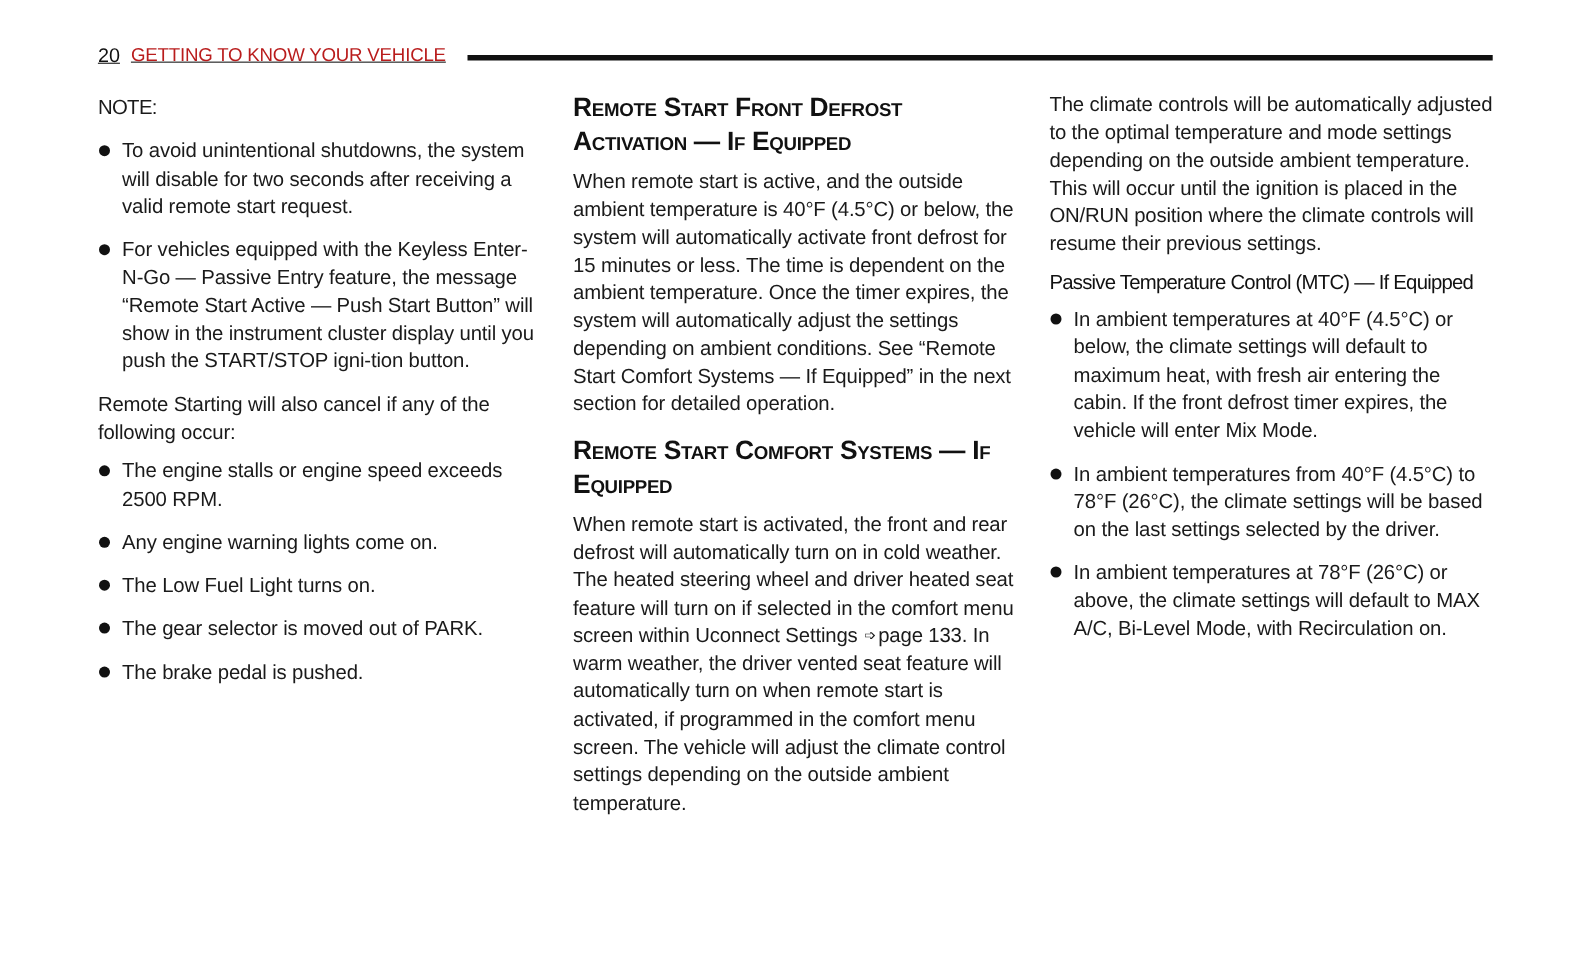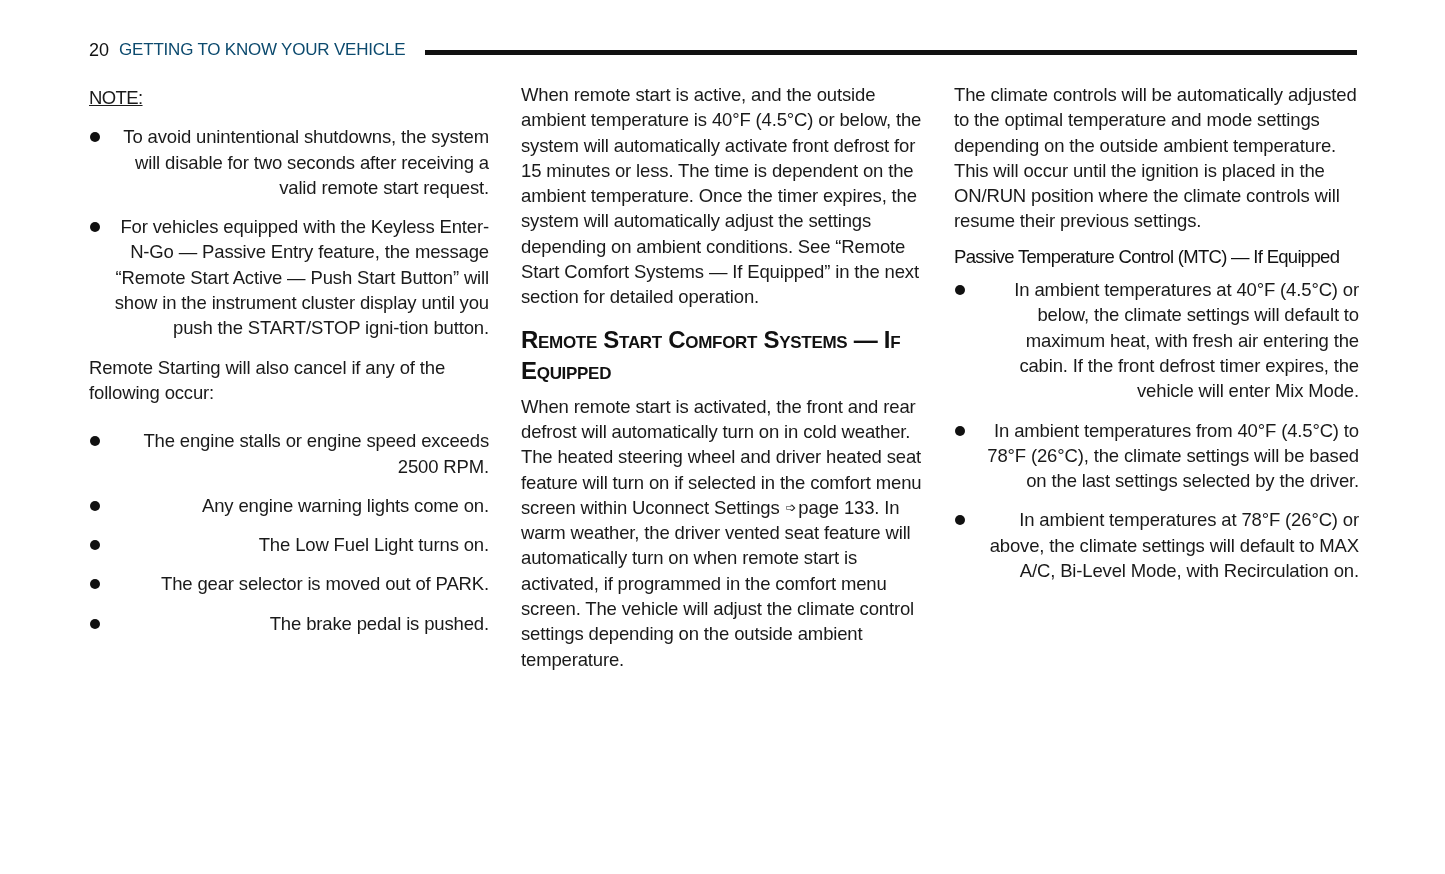--- a/index.html
+++ b/index.html
@@ -2,35 +2,35 @@
 <html><head>
 <meta charset="utf-8">
 <style>
   html, body { margin: 0; padding: 0; background: #ffffff; }
   body {
     width: 1445px; height: 874px; position: relative; overflow: hidden;
     font-family: "Liberation Sans", sans-serif; color: #1a1a1a;
   }
   .header {
     position: absolute; left: 89px; top: 38px; width: 1268px; height: 24px;
-    display: flex; align-items: center;
+    display: flex; align-items: center; text-decoration: underline;
   }
   .page-num { font-size: 18px; color: #111; margin-right: 10px; }
-  .section-title { font-size: 17px; color: #0c4a6e; letter-spacing: -0.2px; }
+  .section-title { font-size: 17px; color: #b91c1c; letter-spacing: -0.2px; }
   .header-rule { flex: 1; height: 5px; background: #111; margin-left: 20px; margin-top: 4px; }
 
   .col { position: absolute; top: 82px; font-size: 18.5px; line-height: 25.3px; letter-spacing: -0.15px; }
   .col1 { left: 89px; width: 400px; }
   .col2 { left: 521px; width: 405px; }
   .col3 { left: 954px; width: 405px; }
 
   p { margin: 0 0 10px 0; }
-  .note { font-size: 18.5px; margin: 3px 0 14px 0; letter-spacing: -0.6px; text-decoration: underline; }
+  .note { font-size: 18.5px; margin: 3px 0 14px 0; letter-spacing: -0.6px; }
   ul { list-style: none; margin: 0; padding: 0; }
-  li { position: relative; padding-left: 22px; margin: 0 0 14px 0; text-align: right; }
+  li { position: relative; padding-left: 22px; margin: 0 0 14px 0; }
   li .bullet {
     position: absolute; left: 1px; top: 8px; width: 10px; height: 10px;
     border-radius: 50%; background: #111;
   }
   h2 {
     margin: 0 0 8px 0; font-size: 24px; line-height: 31px; font-weight: bold;
     font-variant: small-caps; letter-spacing: -0.3px; color: #111;
   }
   h3 {
     margin: 0 0 8px 0; font-size: 18.5px; line-height: 25.3px; font-weight: normal;
@@ -46,31 +46,32 @@
   <span class="section-title">GETTING TO KNOW YOUR VEHICLE</span>
   <div class="header-rule"></div>
 </div>
 
 <div class="col col1">
   <p class="note">NOTE:</p>
   <ul>
     <li><span class="bullet"></span><span>To avoid unintentional shutdowns, the system will disable for two seconds after receiving a valid remote start request.</span></li>
     <li><span class="bullet"></span><span>For vehicles equipped with the Keyless Enter-N-Go — Passive Entry feature, the message “Remote Start Active — Push Start Button” will show in the instrument cluster display until you push the START/STOP igni-tion button.</span></li>
   </ul>
-  <p style="margin-bottom:23px;">Remote Starting will also cancel if any of the following occur:</p>
+  <p style="margin-bottom:10px;">Remote Starting will also cancel if any of the following occur:</p>
   <ul>
     <li><span class="bullet"></span><span>The engine stalls or engine speed exceeds 2500 RPM.</span></li>
     <li><span class="bullet"></span><span>Any engine warning lights come on.</span></li>
     <li><span class="bullet"></span><span>The Low Fuel Light turns on.</span></li>
     <li><span class="bullet"></span><span>The gear selector is moved out of PARK.</span></li>
     <li><span class="bullet"></span><span>The brake pedal is pushed.</span></li>
   </ul>
 </div>
 
 <div class="col col2">
+  <h2>Remote Start Front Defrost Activation — If Equipped</h2>
   <p>When remote start is active, and the outside ambient temperature is 40°F (4.5°C) or below, the system will automatically activate front defrost for 15 minutes or less. The time is dependent on the ambient temperature. Once the timer expires, the system will automatically adjust the settings depending on ambient conditions. See “Remote Start Comfort Systems — If Equipped” in the next section for detailed operation.</p>
   <h2 style="margin-top:14px;">Remote Start Comfort Systems — If Equipped</h2>
   <p>
     <span>When remote start is activated, the front and rear defrost will automatically turn on in cold weather. The heated steering wheel and driver heated seat feature will turn on if selected in the comfort menu screen within Uconnect Settings</span><span class="xref-icon">➩</span><span>page 133.</span><span> In warm weather, the driver vented seat feature will automatically turn on when remote start is activated, if programmed in the comfort menu screen. The vehicle will adjust the climate control settings depending on the outside ambient temperature.</span>
   </p>
 </div>
 
 <div class="col col3">
   <p>The climate controls will be automatically adjusted to the optimal temperature and mode settings depending on the outside ambient temperature. This will occur until the ignition is placed in the ON/RUN position where the climate controls will resume their previous settings.</p>
   <h3>Passive Temperature Control (MTC) — If Equipped</h3>

